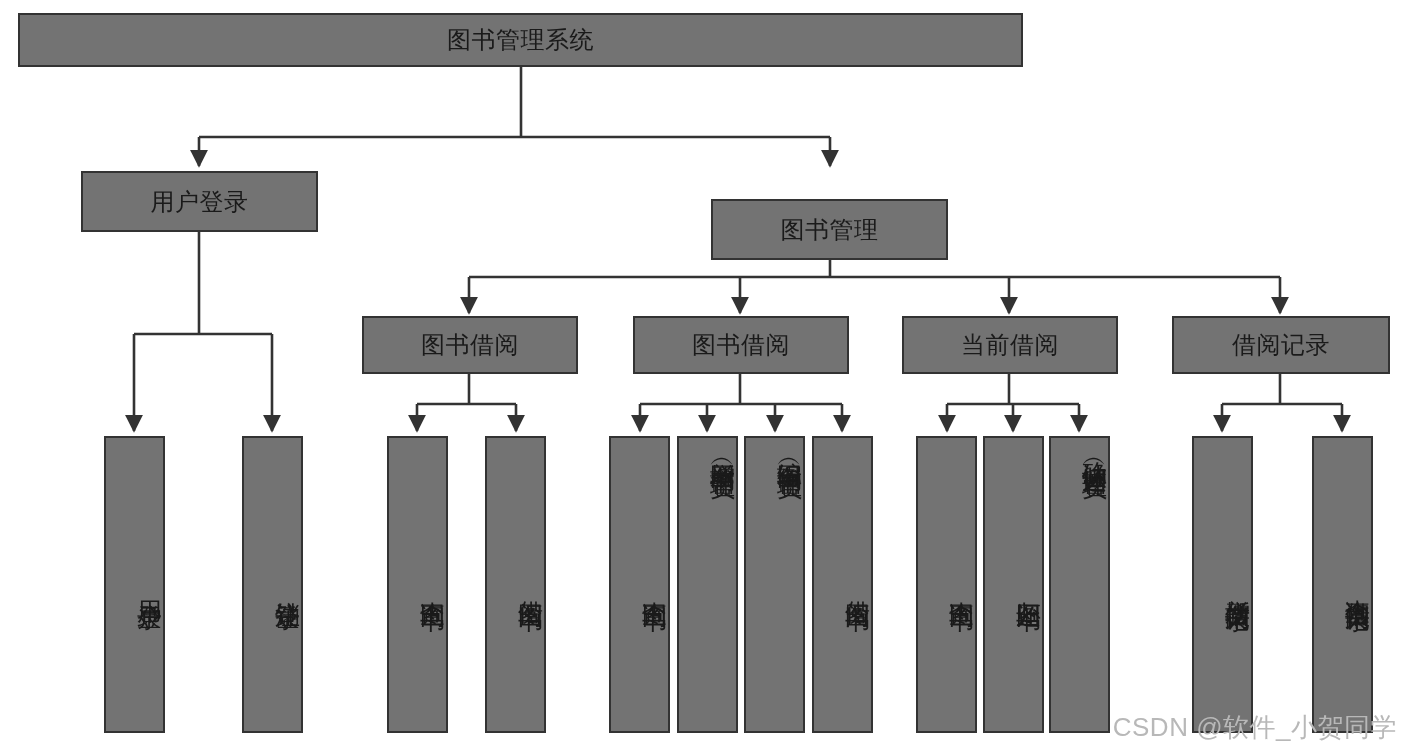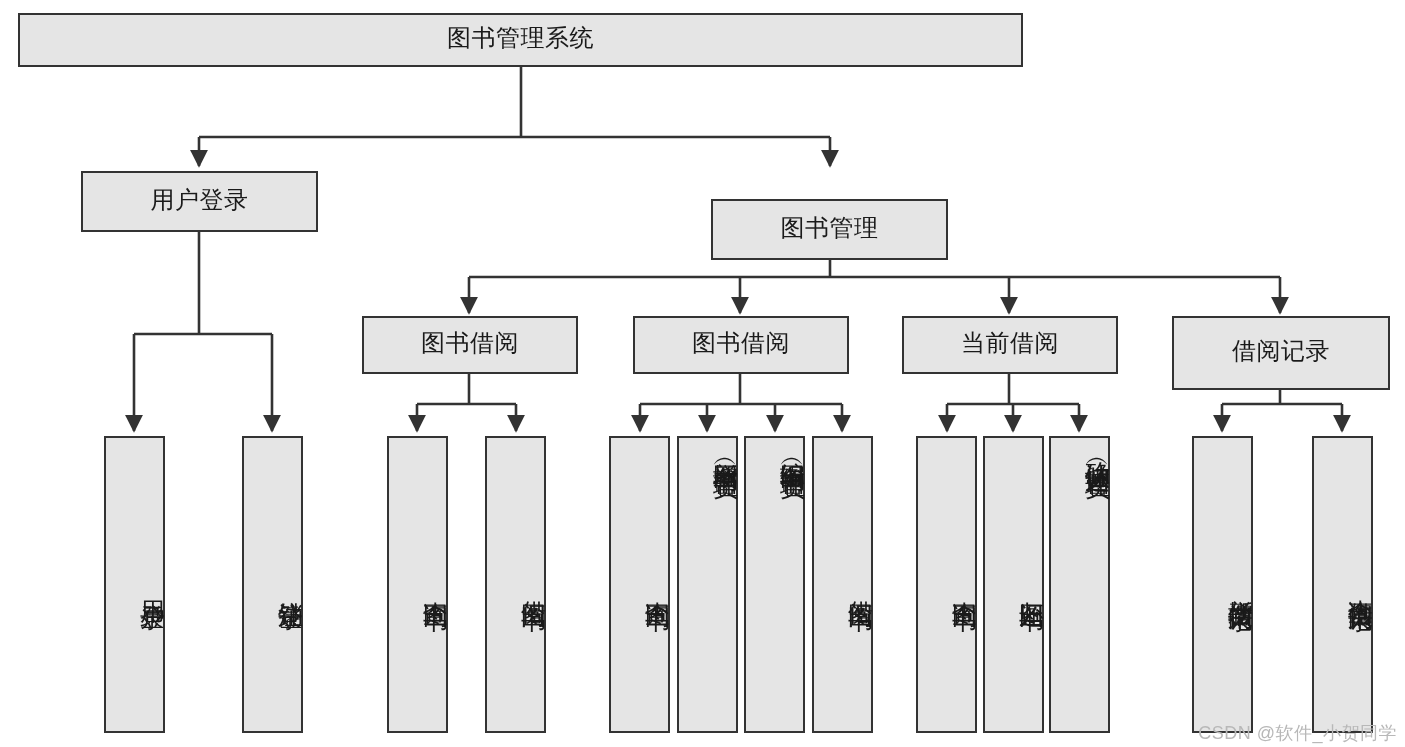--- a/index.html
+++ b/index.html
@@ -21,26 +21,25 @@
     position: absolute;
     left: 0;
     top: 0;
     width: 1405px;
     height: 747px;
   }
   .node-box {
     position: absolute;
     box-sizing: border-box;
     border: 2.2px solid #333333;
-    background: #e5e5e5;
+    background: #737373;
     display: flex;
     align-items: center;
     justify-content: center;
     color: #1a1a1a;
-    font-family: Liberation Mono, monospace;
   }
   .node-box.horiz {
     font-size: 24px;
     letter-spacing: 0.5px;
   }
   .node-box.vert {
     writing-mode: vertical-rl;
     text-orientation: upright;
     font-size: 25px;
     letter-spacing: 2px;
@@ -56,21 +55,21 @@
   }
   .node-label {
     display: block;
     line-height: 1.05;
     white-space: nowrap;
   }
   .watermark {
     position: absolute;
     right: 8px;
     bottom: 2px;
-    font-size: 18px;
+    font-size: 26px;
     color: #b8b8b8;
     letter-spacing: 0.5px;
     white-space: nowrap;
     pointer-events: none;
   }
 </style>
 </head>
 <body>
 
 <div id="canvas">
@@ -138,21 +137,21 @@
 
   <div class="node-box horiz" style="left:362px; top:316px; width:216px; height:58px;">
     <span class="node-label">图书借阅</span>
   </div>
   <div class="node-box horiz" style="left:902px; top:316px; width:216px; height:58px;">
     <span class="node-label">当前借阅</span>
   </div>
   <div class="node-box horiz" style="left:633px; top:316px; width:216px; height:58px;">
     <span class="node-label">图书借阅</span>
   </div>
-  <div class="node-box horiz" style="left:1172px; top:316px; width:218px; height:74px;">
+  <div class="node-box horiz" style="left:1172px; top:316px; width:218px; height:58px;">
     <span class="node-label">借阅记录</span>
   </div>
 
   <div class="node-box vert" style="left:104px; top:436px; width:61px; height:297px;">
     <span class="node-label">用户登录</span>
   </div>
   <div class="node-box vert" style="left:242px; top:436px; width:61px; height:297px;">
     <span class="node-label">注销登录</span>
   </div>
 

